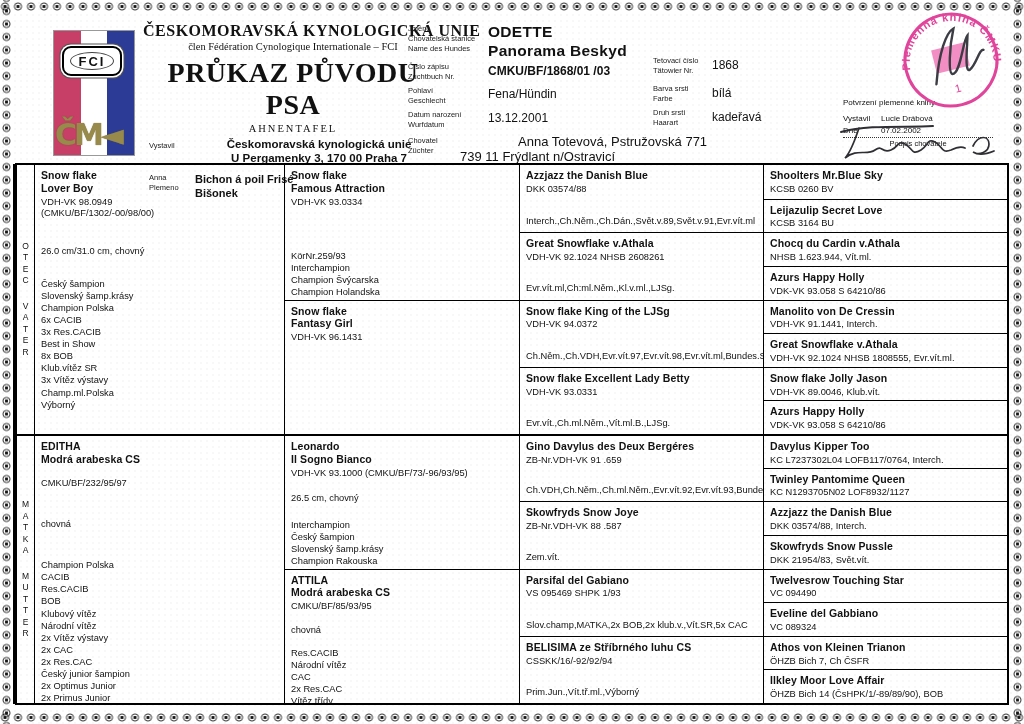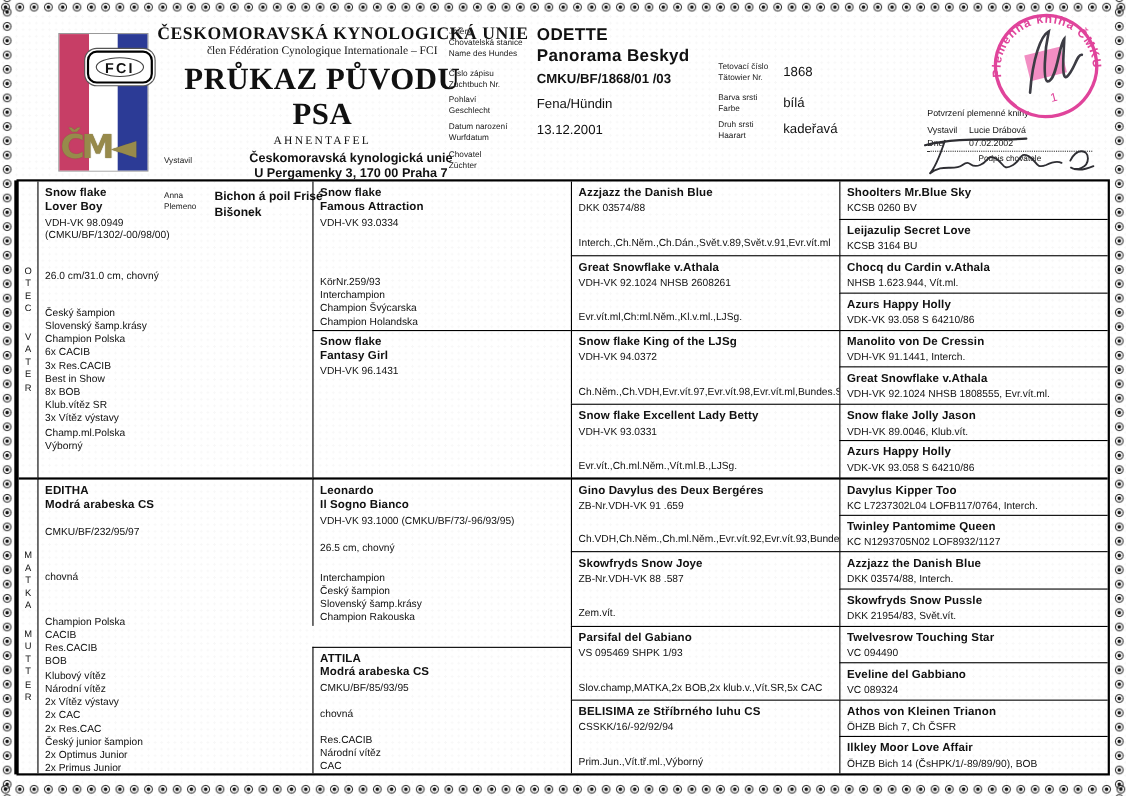--- a/index.html
+++ b/index.html
@@ -26,21 +26,21 @@
   .orn-bottom { bottom:0; left:0; right:0; height:13px; }
   .orn-left   { left:0; top:0; bottom:0; width:13px; }
   .orn-right  { right:0; top:0; bottom:0; width:13px; }
 
   
   .header { position:absolute; left:15px; top:14px; width:994px; height:148px; }
   .logo { position:absolute; left:38px; top:16px; width:82px; height:126px; }
   .stripes { position:absolute; inset:0; display:flex; border:1px solid #999; }
   .stripe { flex:1; }
   .fci-box {
-    position:absolute; left:26px; top:16px; width:60px; height:30px;
+    position:absolute; left:9px; top:16px; width:60px; height:30px;
     background:#fff; border:2px solid #000; border-radius:9px;
     display:flex; align-items:center; justify-content:center;
     box-shadow:0 0 0 1.5px #fff, 0 0 0 2.5px #555;
   }
   .fci-box::before{
     content:""; position:absolute; inset:4px 6px; border:1px solid #444; border-radius:50%;
   }
   .fci-text { font-weight:bold; font-size:13px; letter-spacing:2px; font-family:"Liberation Sans",sans-serif; }
   .cmu-glyph {
     position:absolute; left:2px; bottom:6px; font-weight:900; font-size:30px;
@@ -148,20 +148,22 @@
     <div class="flabel" style="left:393px; top:72px;">Pohlaví
 Geschlecht</div>
     <div class="fvalue" style="left:473px; top:73px;">Fena/Hündin</div>
 
     <div class="flabel" style="left:393px; top:96px;">Datum narození
 Wurfdatum</div>
     <div class="fvalue" style="left:473px; top:97px;">13.12.2001</div>
 
     <div class="flabel" style="left:393px; top:122px;">Chovatel
 Züchter</div>
+    <div class="fvalue" style="left:445px; top:120px; font-size:13px; width:290px; white-space:pre-line; text-indent:58px;">Anna Totevová, Pstružovská 771
+739 11 Frýdlant n/Ostravicí</div>
 
     <div class="flabel" style="left:638px; top:42px;">Tetovací číslo
 Tätowier Nr.</div>
     <div class="fvalue" style="left:697px; top:44px;">1868</div>
 
     <div class="flabel" style="left:638px; top:70px;">Barva srsti
 Farbe</div>
     <div class="fvalue" style="left:697px; top:72px;">bílá</div>
 
     <div class="flabel" style="left:638px; top:94px;">Druh srsti
@@ -269,21 +271,21 @@
       <div class="pname">Leonardo
 Il Sogno Bianco</div>
       <div class="preg">VDH-VK 93.1000 (CMKU/BF/73/-96/93/95)</div>
       <div class="psize" style="margin-top:14px;">26.5 cm, chovný</div>
       <div class="ptitles" style="margin-top:16px;">Interchampion
 Český šampion
 Slovenský šamp.krásy
 Champion Rakouska
 Champion Polska</div>
     </div>
-    <div class="c" style="grid-column:3; grid-row:13/17;margin-top:19px;">
+    <div class="c" style="grid-column:3; grid-row:13/17;">
       <div class="pname">ATTILA
 Modrá arabeska CS</div>
       <div class="preg">CMKU/BF/85/93/95</div>
       <div class="psize" style="margin-top:12px;">chovná</div>
       <div class="ptitles" style="margin-top:12px;">Res.CACIB
 Národní vítěz
 CAC
 2x Res.CAC
 Vítěz třídy</div>
     </div>

